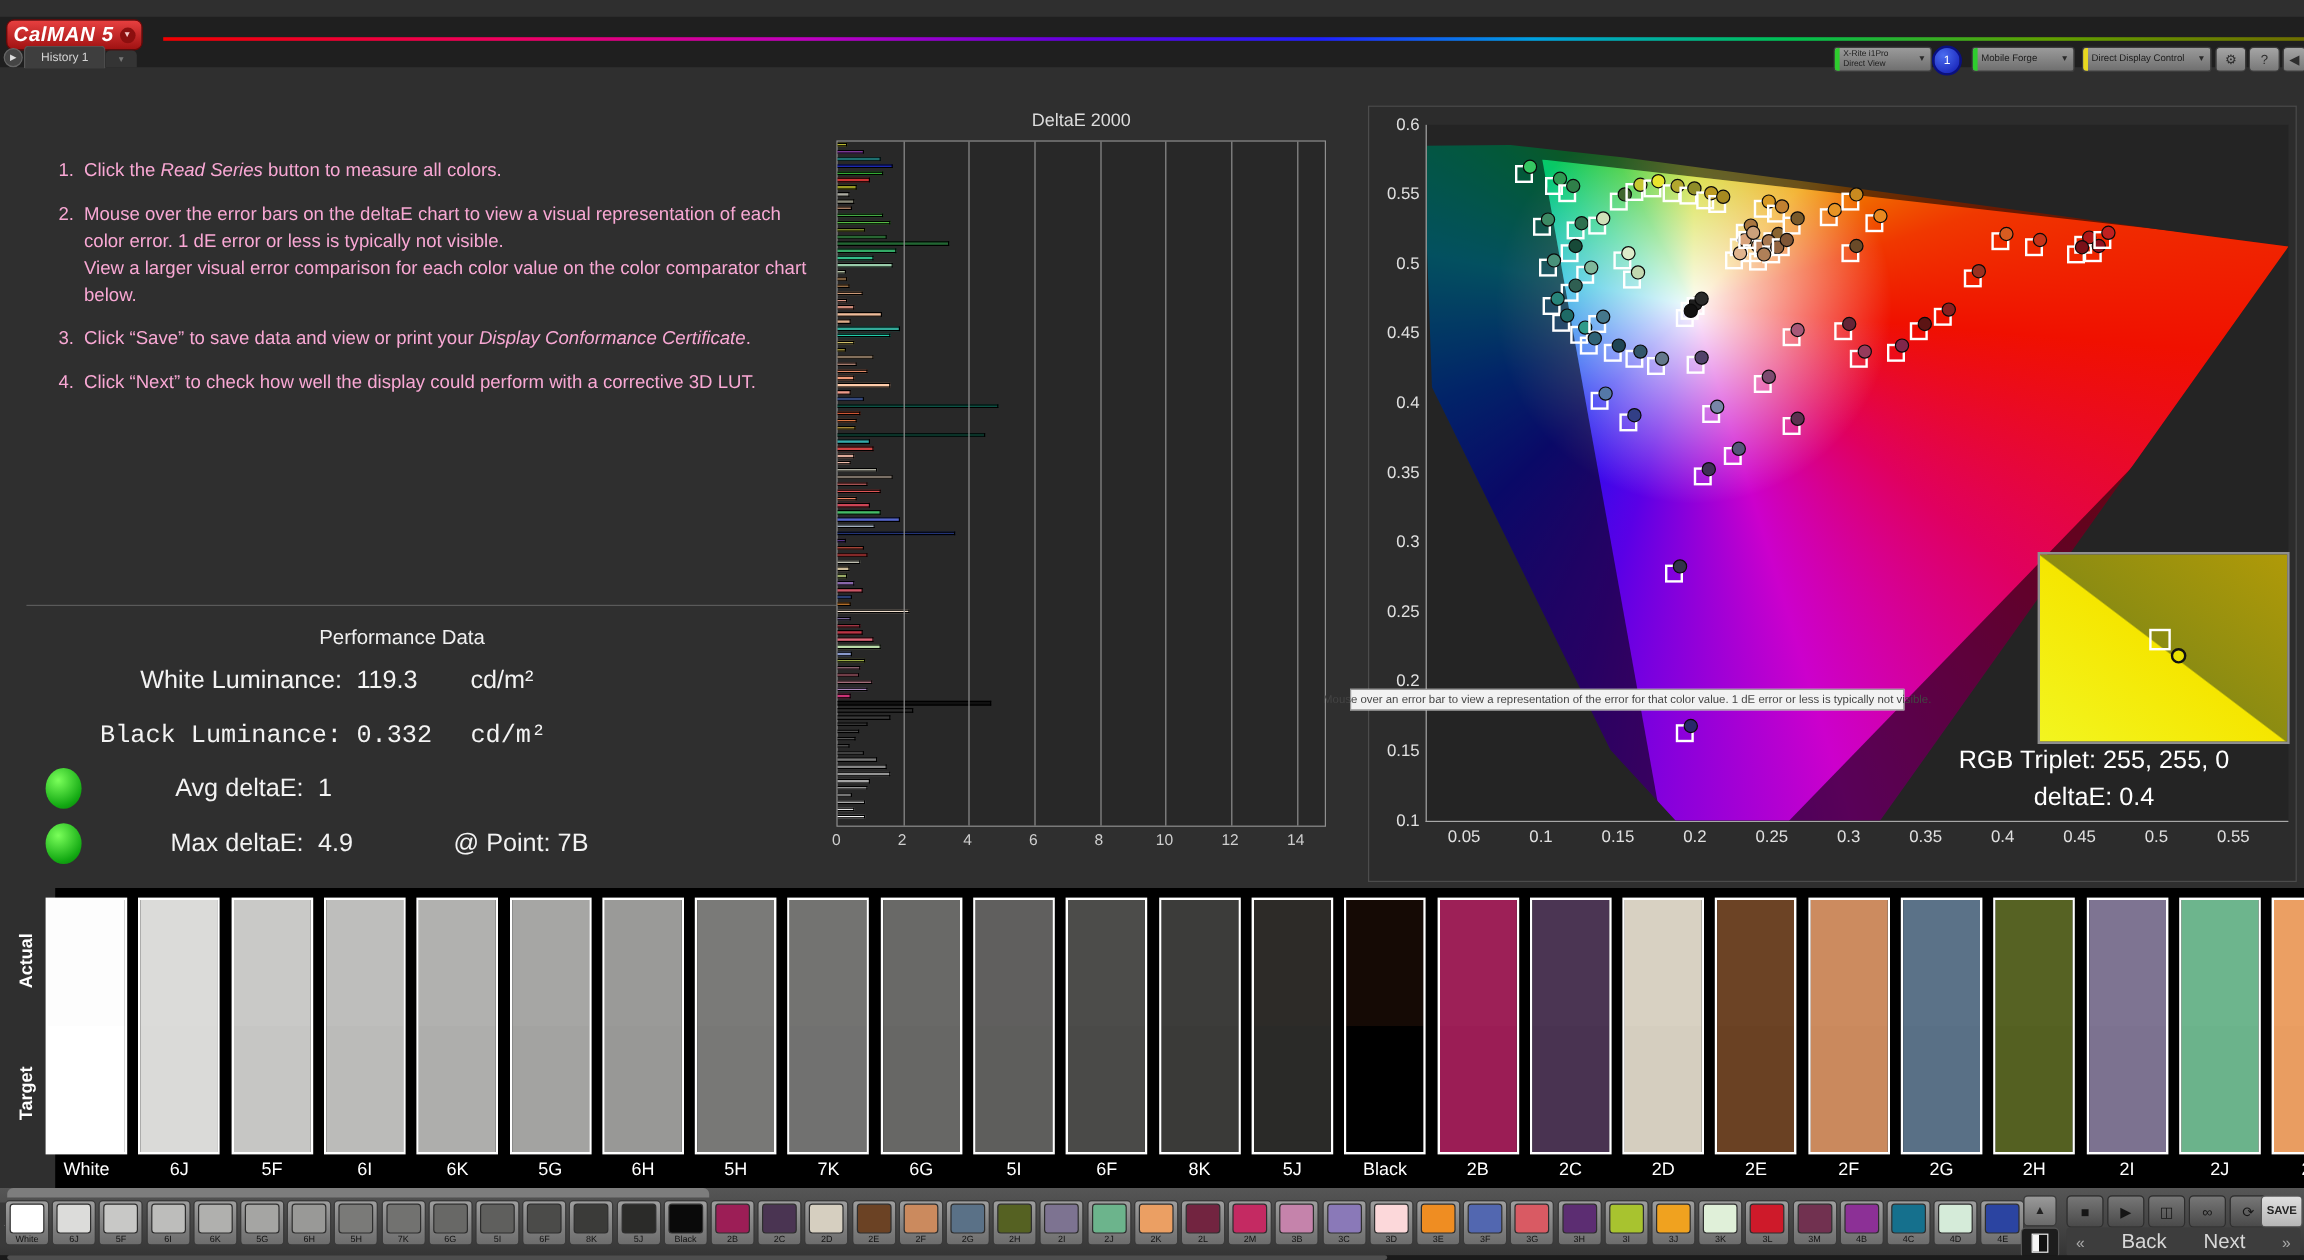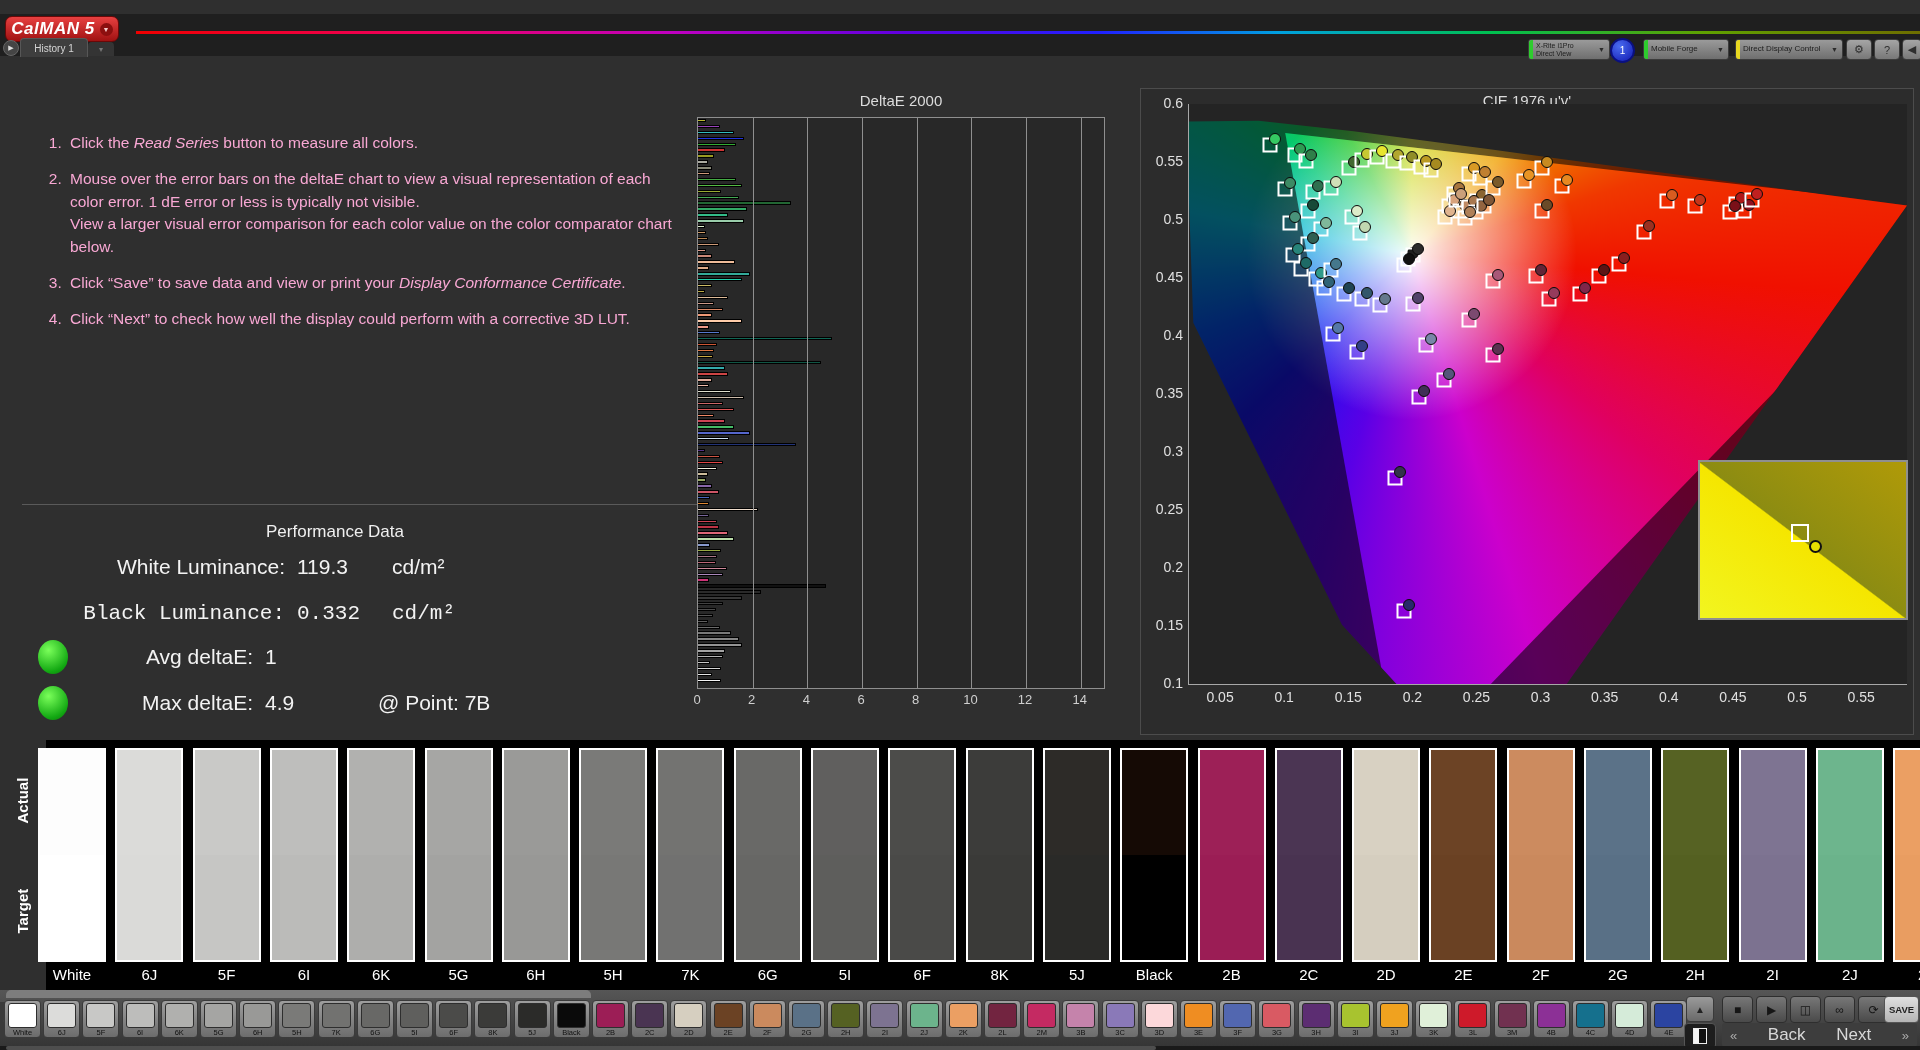--- a/index.html
+++ b/index.html
@@ -314,21 +314,20 @@
         <span class="de-xlabel" style="left: 109.36px;">4</span>
         <span class="de-xlabel" style="left: 164.04px;">6</span>
         <span class="de-xlabel" style="left: 218.721px;">8</span>
         <span class="de-xlabel" style="left: 273.401px;">10</span>
         <span class="de-xlabel" style="left: 328.081px;">12</span>
         <span class="de-xlabel" style="left: 382.761px;">14</span>
       </div>
   </div>
 
   <div class="abs cie-panel">
-    <div class="cie-title">CIE 1976 u'v'</div>
     <div class="cie-plot" id="cie-plot">
       <div class="cie-locus">
         <div class="cie-fill dim"></div>
         <div class="cie-fill bright"></div>
       </div>
       <div id="cie-points">
           <div class="pt-sq" style="left: 80.775px; top: 40.6px;"></div>
           <div class="pt-dot" style="left: 85.775px; top: 34.6px; background: rgb(53, 200, 98);"></div>
           <div class="pt-sq" style="left: 106.418px; top: 51.04px;"></div>
           <div class="pt-dot" style="left: 111.418px; top: 45.04px; background: rgb(46, 154, 82);"></div>
@@ -491,24 +490,29 @@
         <div class="cie-xlabel" style="left: 335.482px;">0.25</div>
         <div class="cie-xlabel" style="left: 399.589px;">0.3</div>
         <div class="cie-xlabel" style="left: 463.696px;">0.35</div>
         <div class="cie-xlabel" style="left: 527.804px;">0.4</div>
         <div class="cie-xlabel" style="left: 591.911px;">0.45</div>
         <div class="cie-xlabel" style="left: 656.018px;">0.5</div>
         <div class="cie-xlabel" style="left: 720.125px;">0.55</div>
       </div>
   </div>
 
+  <div class="abs tooltip">Mouse over an error bar to view a representation of the error for that color value. 1 dE error or less is typically not visible.</div>
 
   <div class="abs inset">
     <div class="inset-sq"></div>
     <div class="inset-dot"></div>
+  </div>
+  <div class="abs rgb-block">
+    <div>RGB Triplet: 255, 255, 0</div>
+    <div>deltaE: 0.4</div>
   </div>
 
   <div class="abs comparator">
     <div class="cmp-strip">
       <div class="cmp-rowlabel" style="top:55px;">Actual</div>
       <div class="cmp-rowlabel" style="top:165px;">Target</div>
     </div>
     <div id="cmp-cols">
         <div class="cmp-col" style="left: 38px;">
           <div class="cmp-swatch">

